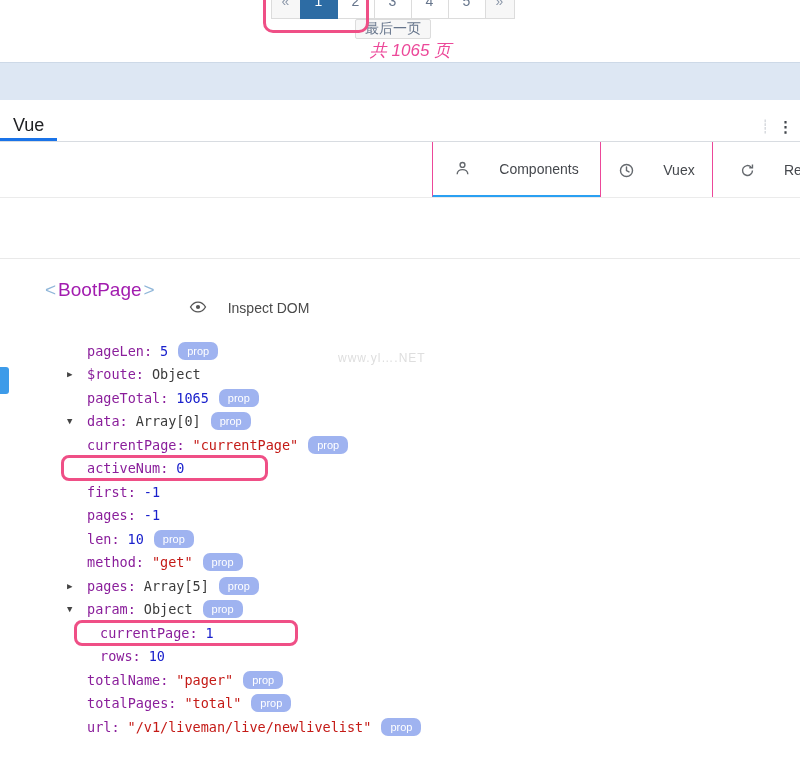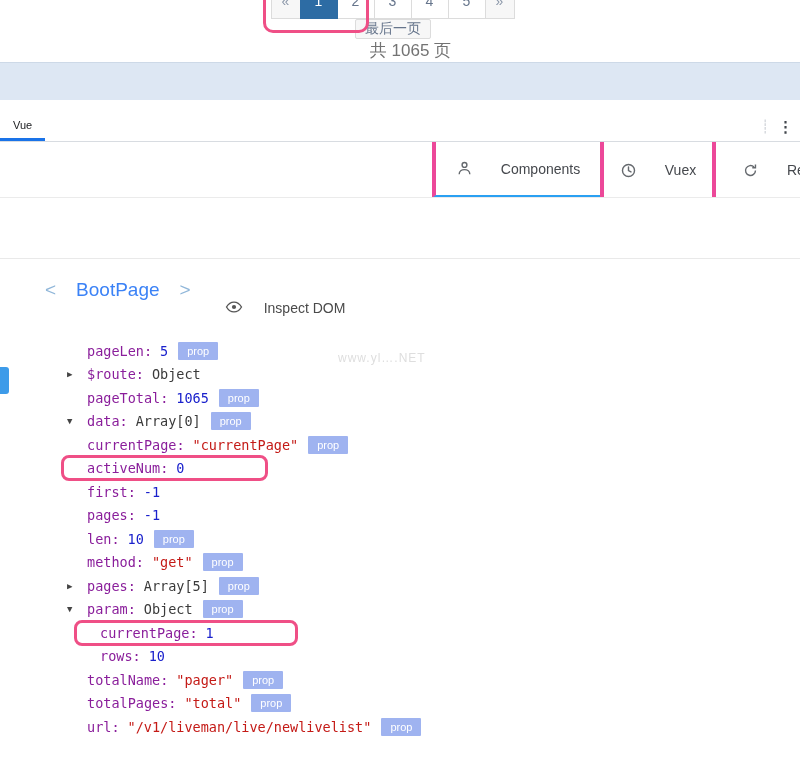--- a/index.html
+++ b/index.html
@@ -8,61 +8,61 @@
 
   
   .pagination-bar{position:absolute;top:0;left:0;right:0;height:62px;background:#fff;}
   .pager{display:flex;align-items:center;justify-content:flex-end;height:100%;padding-right:14px;flex-direction:column;}
   .pg-btn{height:37px;border:1px solid #dcdcdc;background:#f7f7f7;color:#66758c;font-size:14px;padding:0 14px;border-radius:2px;font-family:inherit;cursor:pointer;}
   .pg-btn.last{padding:0 9px;}
   .pg-group{display:flex;position:relative;margin:0 12px;}
   .pg-cell{min-width:38px;height:37px;border:1px solid #dcdcdc;margin-left:-1px;background:#fff;color:#66758c;font-size:14px;display:flex;align-items:center;justify-content:center;font-family:inherit;cursor:pointer;}
   .pg-cell.pg-arrow{background:#f7f7f7;min-width:30px;color:#8a96a8;}
   .pg-cell.active{background:#2d6ca4;border-color:#2d6ca4;color:#fff;position:relative;z-index:1;}
-  .pg-total{font-size:17px;color:#737373;margin-left:35px;}
+  .pg-total{font-size:17px;color:#ec4899;margin-left:35px;font-style:italic;}
   .hl-pagination{position:absolute;left:-9px;top:-13px;width:106px;height:64px;border:3px solid #ef4f86;border-radius:10px;z-index:5;pointer-events:none;}
 
   .blue-band{position:absolute;top:62px;left:0;right:0;height:38px;background:#dde7f3;border-top:1px solid #cdd9e7;}
 
   
   .panel-tabbar{position:absolute;top:112px;left:0;right:0;height:30px;background:#fff;border-bottom:1px solid #d8dce1;display:flex;align-items:stretch;}
-  .vue-tab{display:flex;align-items:center;padding:0 13px;font-size:11px;color:#202124;border-bottom:3px solid #1a73e8;cursor:pointer;}
+  .vue-tab{display:flex;align-items:center;padding:0 13px;font-size:18px;color:#202124;border-bottom:3px solid #1a73e8;cursor:pointer;}
   .tabbar-right{margin-left:auto;display:flex;align-items:center;gap:9px;padding-right:7px;}
   .drag-dots{color:#c8ccd2;font-size:13px;}
   .menu-dots{color:#41464c;font-size:15px;font-weight:700;cursor:pointer;}
 
   
   .toolbar{position:absolute;top:142px;left:0;right:0;height:56px;background:#fff;border-bottom:1px solid #ebebeb;overflow:hidden;}
   .toolbar-tabs{position:absolute;left:432px;top:0;height:56px;display:flex;}
-  .tb-tab{width:168px;height:100%;display:flex;align-items:center;justify-content:center;gap:28px;font-size:14px;color:#45484d;border-left:4px solid #ec4899;cursor:pointer;background:#fff;}
+  .tb-tab{width:168px;height:100%;display:flex;align-items:center;justify-content:center;gap:28px;font-size:14px;color:#45484d;border-left:1px solid #ec4899;cursor:pointer;background:#fff;}
   .tb-tab:nth-child(2){width:112px;}
   .tb-tab:nth-child(3){width:150px;justify-content:flex-start;padding-left:26px;}
   .tb-tab.active{border-bottom:3px solid #2aa0f2;}
   .tb-icon svg{display:block;}
 
   
   .inspector{position:absolute;top:258px;left:0;right:0;bottom:0;background:#fff;border-top:1px solid #e9e9e9;}
   .inspector-header{display:flex;align-items:center;height:62px;padding-left:45px;gap:34px;}
   .comp-title{font-size:19px;cursor:pointer;white-space:nowrap;}
   .comp-title .angle{color:#8fb6d9;}
-  .comp-title .comp-name{color:#3b82f6;margin:0 20px;}
+  .comp-title .comp-name{color:#a21caf;margin:0 2px;}
   .action{display:flex;align-items:center;gap:21px;font-size:14px;color:#4a4a4a;cursor:pointer;margin-top:36px;}
   .props{position:relative;padding:18px 0 0 67px;font-family:"DejaVu Sans Mono",monospace;font-size:13.5px;}
   .prop-row{height:23.5px;display:flex;align-items:center;position:relative;z-index:1;}
   .prop-row.indent{padding-left:13px;}
   .row-content{display:inline-flex;align-items:center;position:relative;}
   .row-content.hl::before{content:"";position:absolute;left:-6px;top:-5px;bottom:-5px;right:-84px;border:3px solid #ef4f86;border-radius:8px;pointer-events:none;}
   .arrow{width:20px;flex:0 0 20px;font-size:9px;color:#444;}
   .pkey{color:#8a1e9b;white-space:pre;}
   .pkey::after{content:":";}
   .pval{margin-left:8px;white-space:pre;}
   .vnum{color:#1a21cc;}
   .vstr{color:#c41a16;}
   .vobj{color:#3a3a3a;}
-  .prop-badge{background:#9fb3f0;color:#fff;font-family:"Liberation Sans",sans-serif;font-size:11px;padding:2px 9px;border-radius:1px;margin-left:10px;line-height:1.3;}
+  .prop-badge{background:#9fb3f0;color:#fff;font-family:"Liberation Sans",sans-serif;font-size:11px;padding:2px 9px;border-radius:7px;margin-left:10px;line-height:1.3;}
   .watermark{position:absolute;left:338px;top:92px;font-size:12px;color:#dedede;letter-spacing:1px;z-index:0;}
   .drawer-handle{position:absolute;left:0;top:367px;width:9px;height:27px;background:#3d9be9;border-radius:0 3px 3px 0;cursor:pointer;z-index:3;}
 </style>
 </head>
 <body>
 
 <div class="screen">
 
   <div class="pagination-bar">
     <div class="pager">

